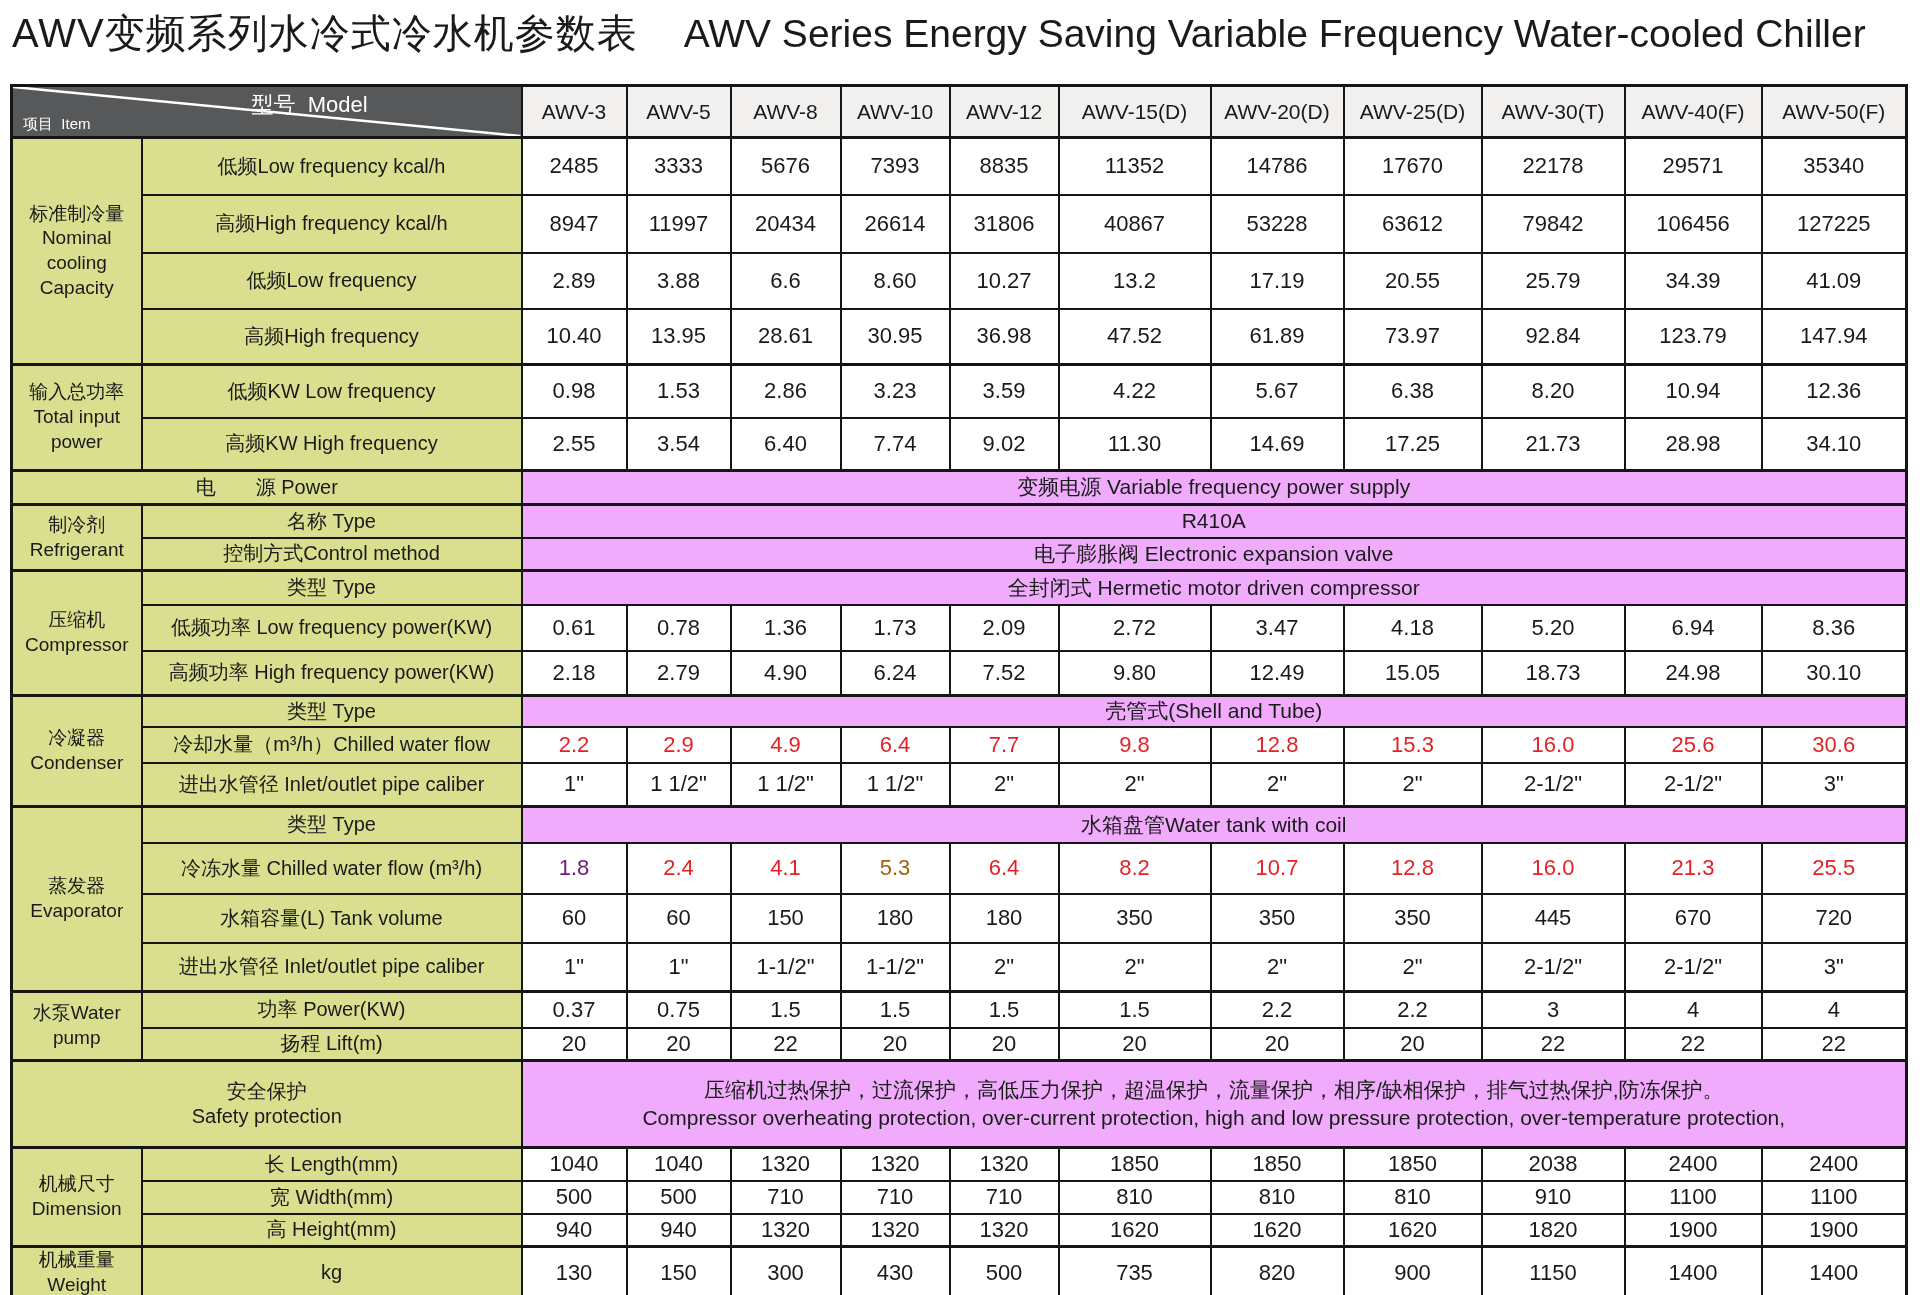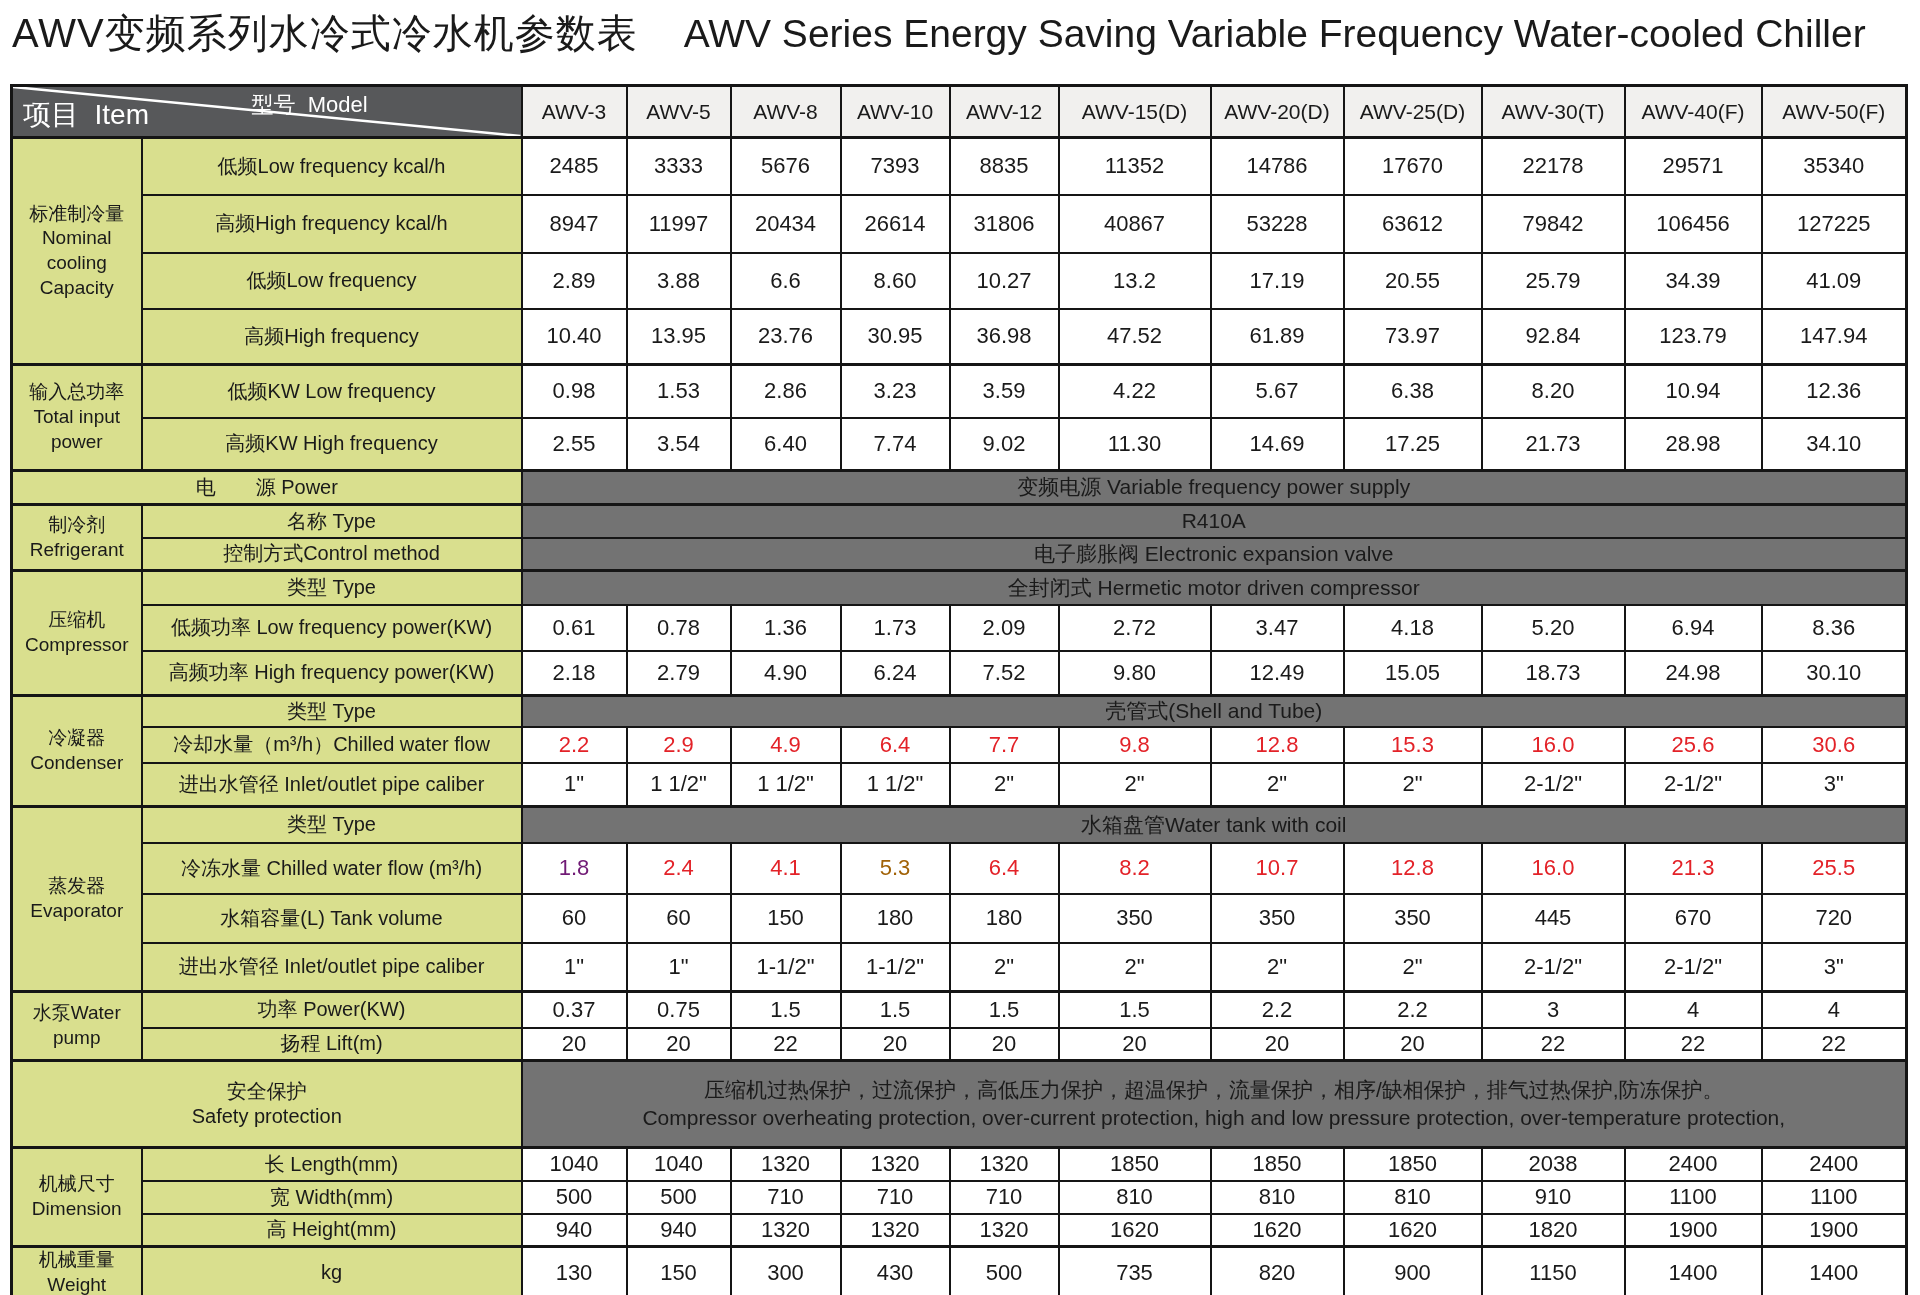--- a/index.html
+++ b/index.html
@@ -24,37 +24,37 @@
     padding:0 3px;overflow:hidden;
   }
   tr.gstart td, tr.gstart th{border-top:3px solid #151515;}
 
   th.corner{
     position:relative;background:var(--corner-bg,#57585a);color:#ffffff;
     font-weight:normal;padding:0;
   }
   .corner svg.diag{position:absolute;left:0;top:0;width:100%;height:100%;display:block;}
   .c-model{position:absolute;top:3px;left:47%;font-size:22px;white-space:pre;}
-  .c-item{position:absolute;bottom:2px;left:10px;font-size:28px;white-space:pre;}
+  .c-item{position:absolute;bottom:2px;left:10px;font-size:15px;white-space:pre;}
 
   th.model-th{
     background:var(--model-bg,#f1f0ee);
     font-weight:normal;font-size:21px;
   }
   td.group-cell{
     background:var(--label-bg,#d9df8e);
     font-size:19px;line-height:1.3;padding:0 4px;
   }
   td.label-cell{
     background:var(--label-bg,#d9df8e);
     font-size:20px;line-height:1.25;
   }
   td.label-cell.merged{white-space:pre-line;}
   td.data-cell{font-size:22px;background:#ffffff;}
-  td.span-cell{font-size:21px;background:#737373;white-space:pre-line;line-height:1.35;}
+  td.span-cell{font-size:21px;background:#f0abfc;white-space:pre-line;line-height:1.35;}
 </style>
 </head>
 <body>
 
 <div class="title-bar">
   <span class="title-zh">AWV变频系列水冷式冷水机参数表</span><span class="title-en">AWV Series Energy Saving Variable Frequency Water-cooled Chiller</span>
 </div>
 
 <table class="spec" id="spec-table">
   <colgroup id="colgroup">
@@ -135,21 +135,21 @@
         <td class="data-cell">17.19</td>
         <td class="data-cell">20.55</td>
         <td class="data-cell">25.79</td>
         <td class="data-cell">34.39</td>
         <td class="data-cell">41.09</td>
       </tr>
       <tr style="height: 56px;">
         <td class="label-cell">高频High frequency</td>
         <td class="data-cell">10.40</td>
         <td class="data-cell">13.95</td>
-        <td class="data-cell">23.76</td>
+        <td class="data-cell">28.61</td>
         <td class="data-cell">30.95</td>
         <td class="data-cell">36.98</td>
         <td class="data-cell">47.52</td>
         <td class="data-cell">61.89</td>
         <td class="data-cell">73.97</td>
         <td class="data-cell">92.84</td>
         <td class="data-cell">123.79</td>
         <td class="data-cell">147.94</td>
       </tr>
       <tr class="gstart" style="height: 53px;">

